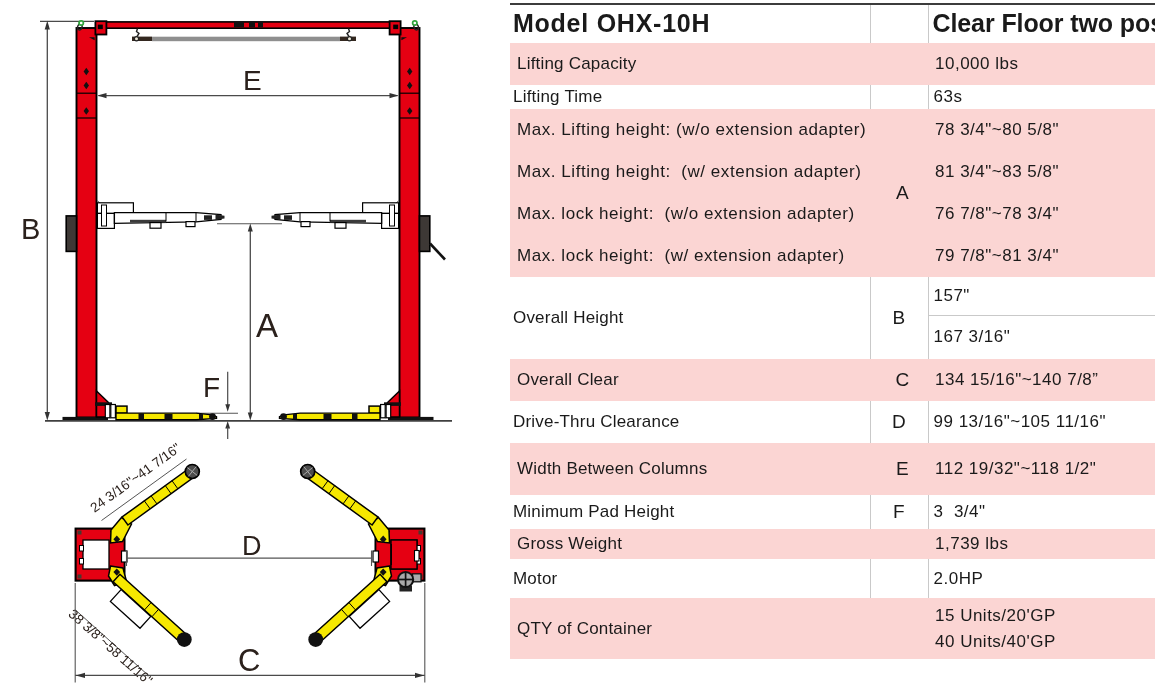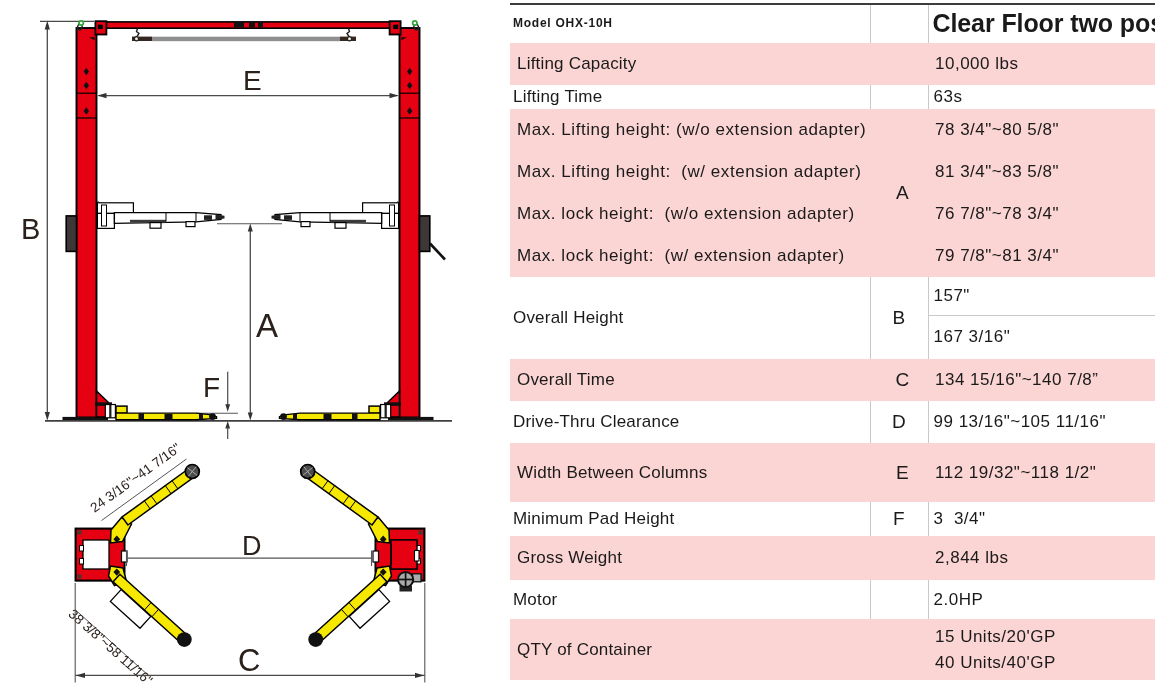--- a/index.html
+++ b/index.html
@@ -23,21 +23,21 @@
 <div id="page">
   <div id="spec">
   <table>
     <colgroup>
           <col style="width:360px">
           <col style="width:58px">
           <col style="width:227px">
         </colgroup>
     <tbody>
           <tr style="height:40px">
-            <td style="font-weight:bold;font-size:12px;letter-spacing:0.75px">Model OHX-10H</td>
+            <td style="font-weight:bold;font-size:25px;letter-spacing:0.75px">Model OHX-10H</td>
             <td class="l wb"></td>
             <td class="v" style="font-weight:bold;font-size:25px;letter-spacing:-0.1px;padding-left:4px">Clear Floor two post lift</td>
           </tr>
     <tr class="p" style="height:42px">
             <td>Lifting Capacity</td>
             <td class="l"></td>
             <td class="v">10,000 lbs</td>
           </tr>
     <tr style="height:24px">
             <td>Lifting Time</td>
@@ -63,43 +63,43 @@
           </tr>
     <tr style="height:38px">
             <td rowspan="2">Overall Height</td>
             <td class="l wb" rowspan="2">B</td>
             <td class="v">157"</td>
           </tr>
     <tr style="height:44px">
             <td class="v hr">167 3/16"</td>
           </tr>
     <tr class="p" style="height:42px">
-            <td>Overall Time</td>
+            <td>Overall Clear</td>
             <td class="l">C</td>
             <td class="v">134 15/16"~140 7/8”</td>
           </tr>
     <tr style="height:42px">
             <td>Drive-Thru Clearance</td>
             <td class="l wb">D</td>
             <td class="v">99 13/16"~105 11/16"</td>
           </tr>
-    <tr class="p" style="height:59px">
+    <tr class="p" style="height:52px">
             <td>Width Between Columns</td>
             <td class="l">E</td>
             <td class="v">112 19/32"~118 1/2"</td>
           </tr>
     <tr style="height:34px">
             <td>Minimum Pad Height</td>
             <td class="l wb">F</td>
             <td class="v">3&nbsp; 3/4"</td>
           </tr>
-    <tr class="p" style="height:44px">
+    <tr class="p" style="height:30px">
             <td>Gross Weight</td>
             <td class="l"></td>
-            <td class="v">2,844 lbs</td>
+            <td class="v">1,739 lbs</td>
           </tr>
     <tr style="height:39px">
             <td>Motor</td>
             <td class="l wb"></td>
             <td class="v">2.0HP</td>
           </tr>
     <tr class="p" style="height:61px">
             <td>QTY of Container</td>
             <td class="l"></td>
             <td class="v" style="line-height:26px">15 Units/20'GP<br>40 Units/40'GP</td>

